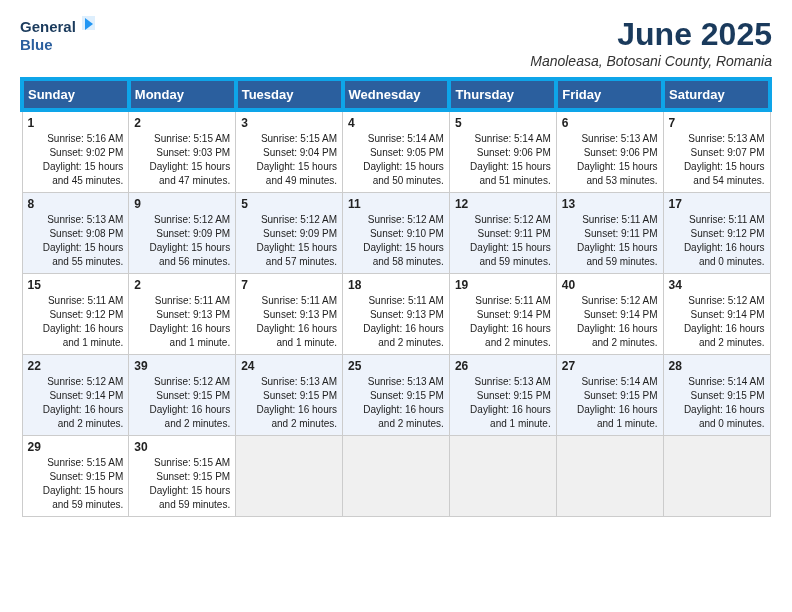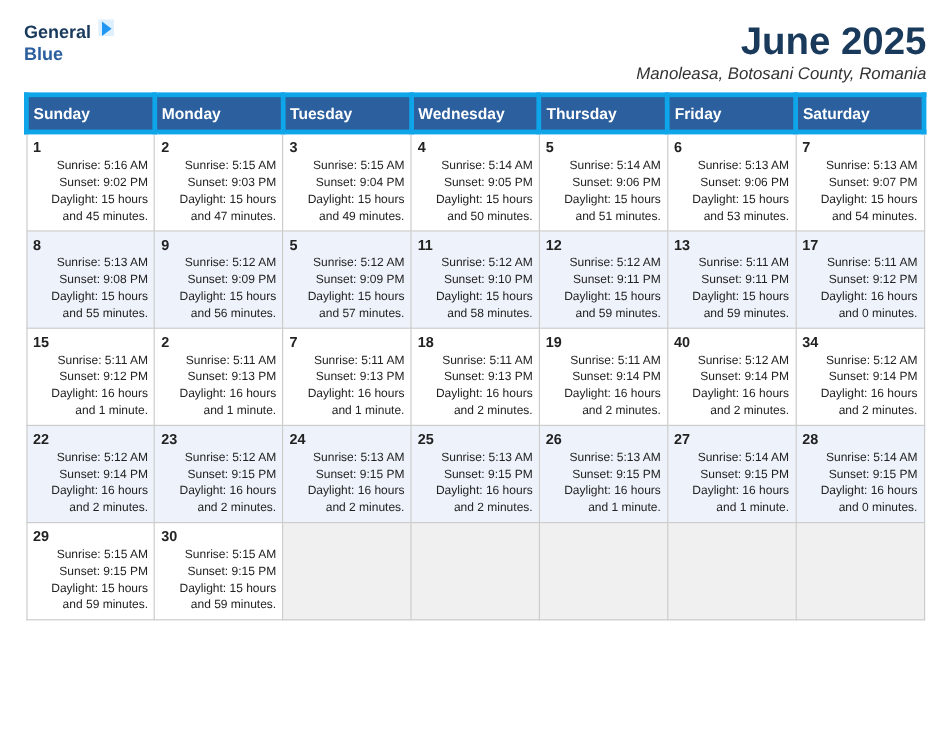--- a/index.html
+++ b/index.html
@@ -299,21 +299,21 @@
         <tr>
           <td>
         <span class="day-num">22</span>
         <div class="day-info">
           <span>Sunrise: 5:12 AM</span><br>
           <span>Sunset: 9:14 PM</span><br>
           <span>Daylight: 16 hours and 2 minutes.</span>
         </div>
       </td>
           <td>
-        <span class="day-num">23</span>
+        <span class="day-num">39</span>
         <div class="day-info">
           <span>Sunrise: 5:12 AM</span><br>
           <span>Sunset: 9:15 PM</span><br>
           <span>Daylight: 16 hours and 2 minutes.</span>
         </div>
       </td>
           <td>
         <span class="day-num">24</span>
         <div class="day-info">
           <span>Sunrise: 5:13 AM</span><br>

